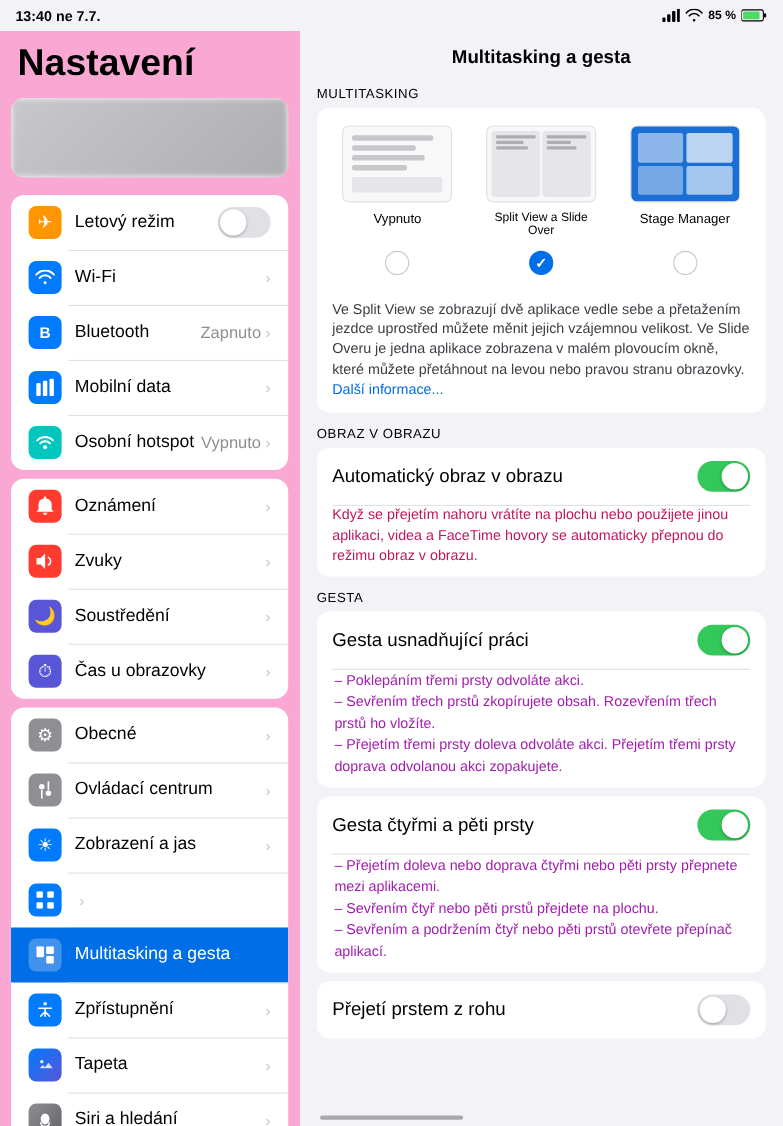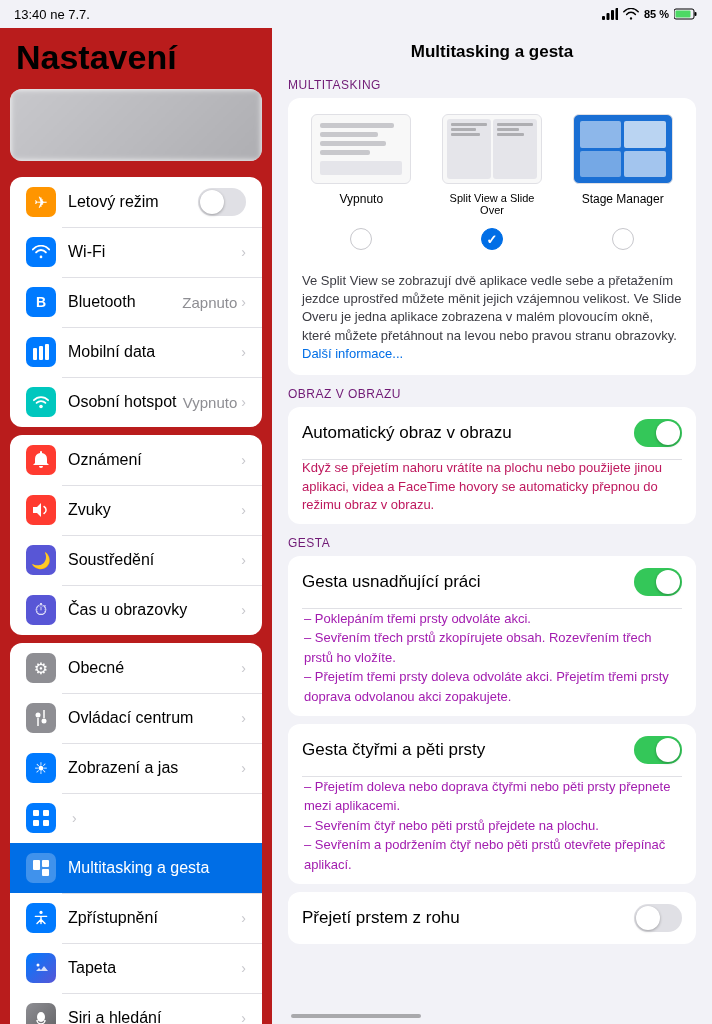--- a/index.html
+++ b/index.html
@@ -17,39 +17,39 @@
     .status-bar {
       display: flex;
       justify-content: space-between;
       align-items: center;
       padding: 4px 14px 4px 14px;
       background: #f2f2f7;
       font-size: 13px;
       font-weight: 600;
       height: 28px;
     }
-    .status-bar-left { font-size: 13px; font-weight: 400; }
+    .status-bar-left { font-size: 13px; font-weight: 700; }
     .status-bar-right {
       display: flex;
       align-items: flex-end;
       gap: 5px;
       font-size: 12px;
     }
 
     
     .main-layout {
       display: flex;
       flex: 1;
       overflow: hidden;
     }
 
     
     .sidebar {
       width: 272px;
-      background: #b91c1c;
+      background: #f9a8d4;
       overflow-y: auto;
       flex-shrink: 0;
       padding-bottom: 20px;
     }
 
     .sidebar-title {
       font-size: 34px;
       font-weight: 700;
       padding: 10px 16px 12px 16px;
       color: #000;
@@ -175,21 +175,21 @@
       text-align: center;
       font-size: 17px;
       font-weight: 600;
       padding: 14px 16px 12px;
       color: #000;
     }
 
     .section-header {
       font-size: 12px;
       font-weight: 400;
-      color: #701a75;
+      color: #000000;
       text-transform: uppercase;
       letter-spacing: 0.5px;
       padding: 4px 16px 6px 16px;
     }
 
     .card {
       background: #fff;
       border-radius: 12px;
       margin: 0 16px 8px 16px;
       overflow: hidden;

